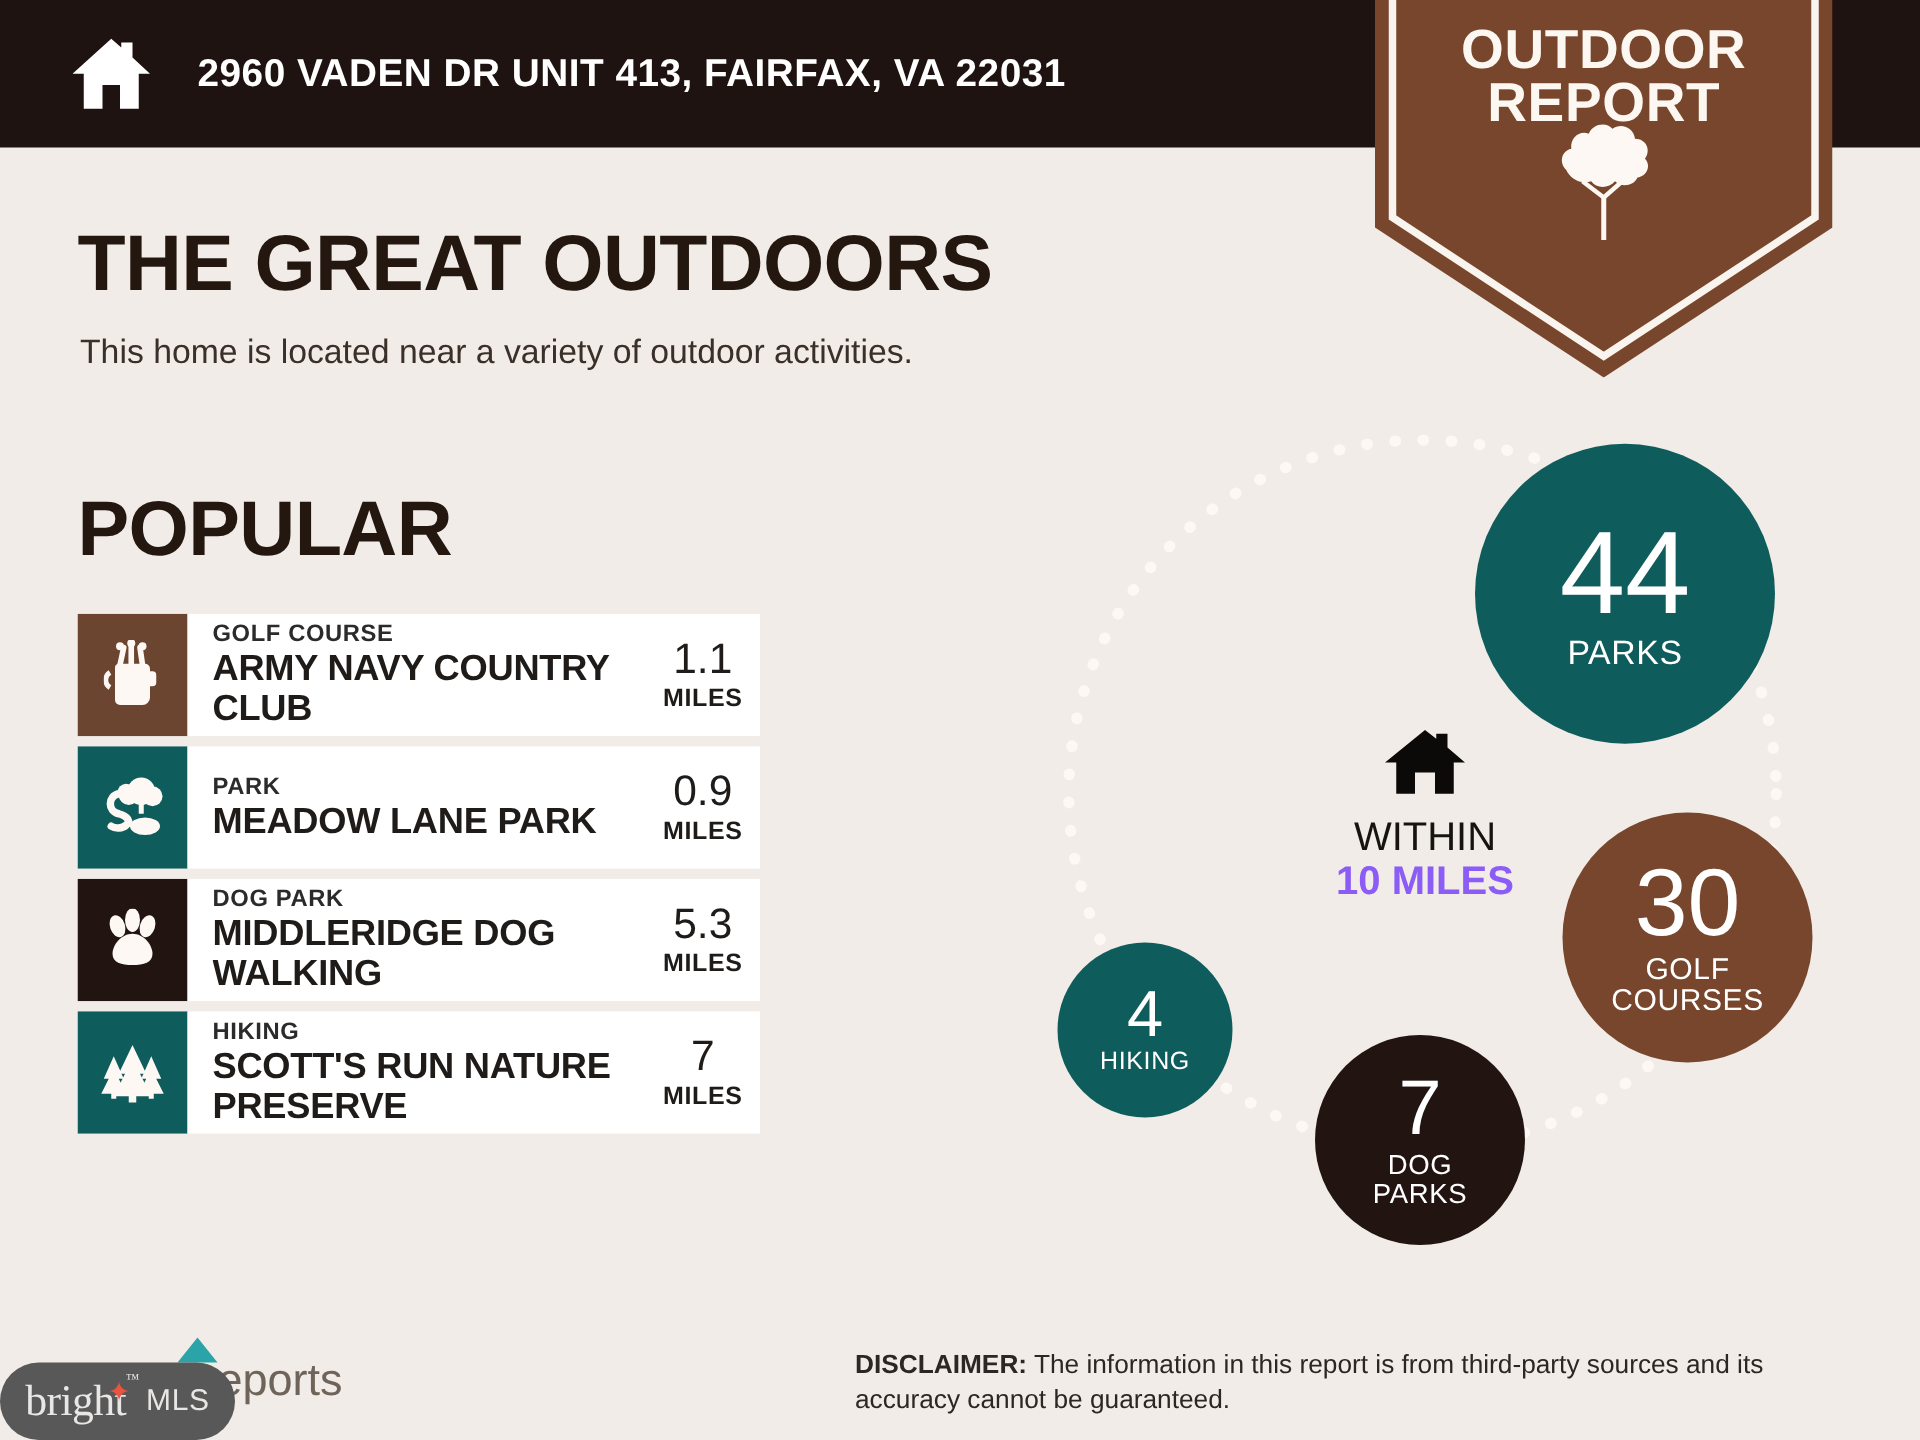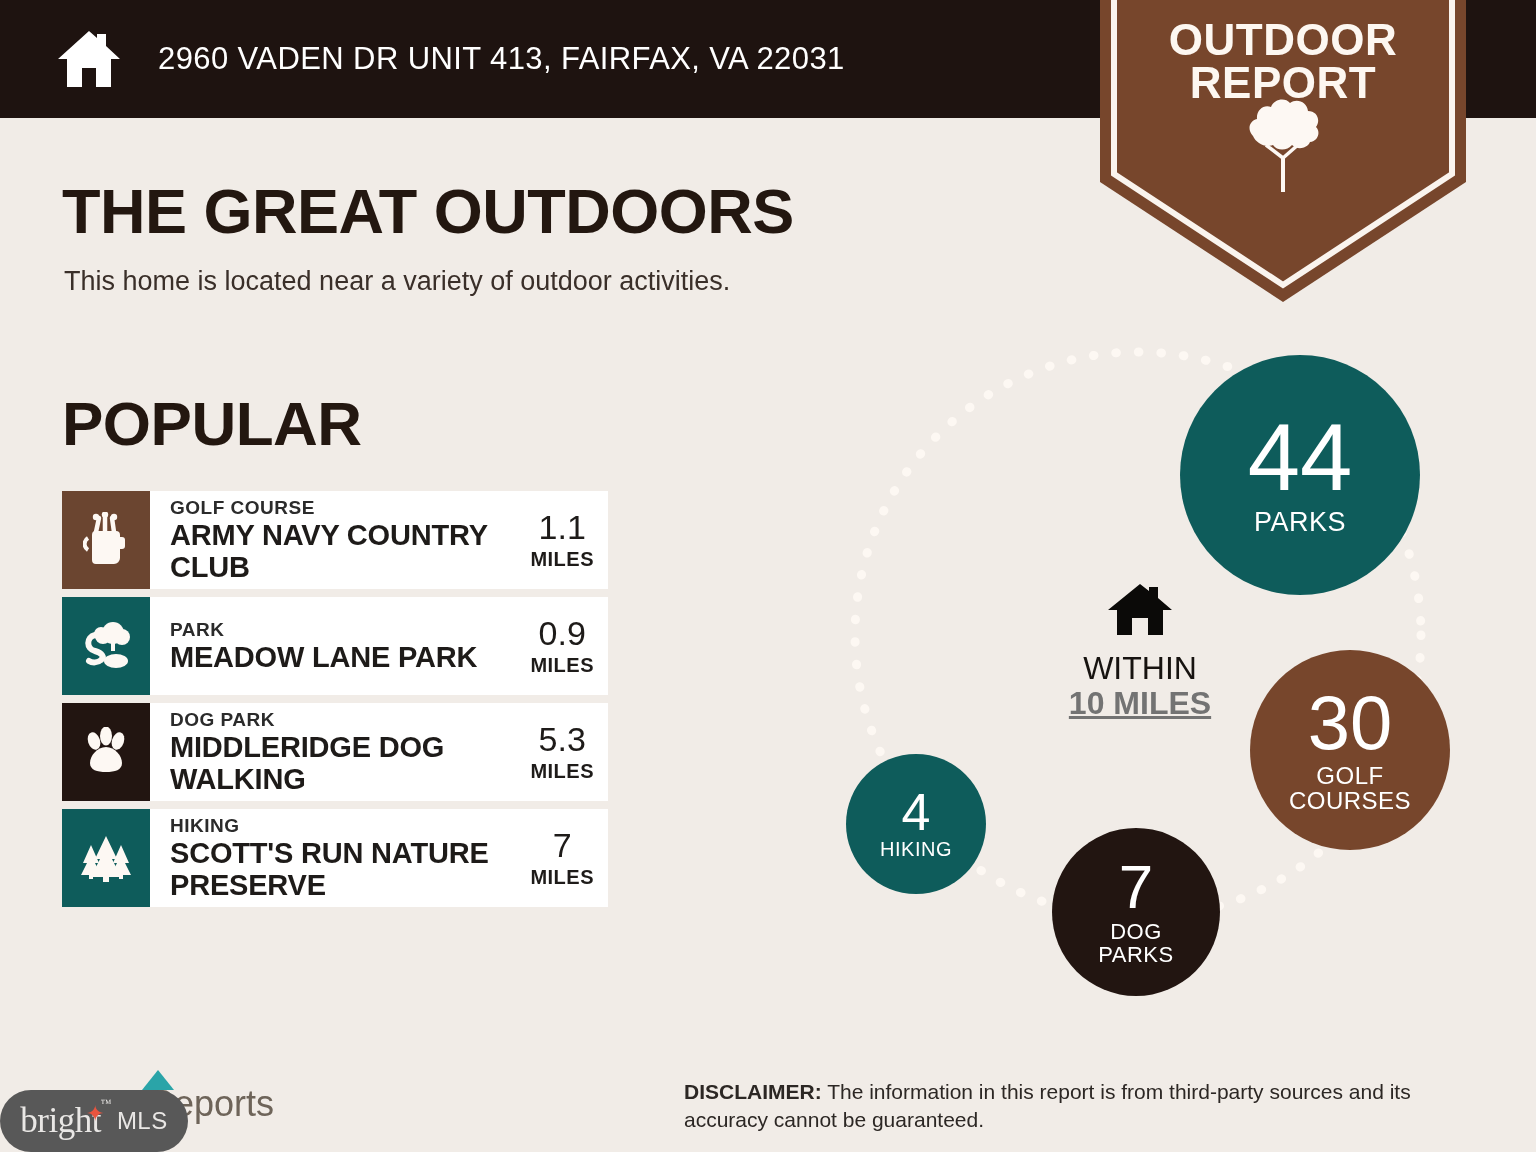--- a/index.html
+++ b/index.html
@@ -17,21 +17,21 @@
     position:absolute; left:0; top:0; width:1536px; height:118px;
     background:#1e1310;
     display:flex; align-items:center;
     z-index:5;
   }
   .header-home { margin-left:56px; width:66px; height:62px; flex:0 0 auto; }
   .header-addr {
     margin-left:36px;
     color:#ffffff;
     font-size:31px;
-    font-weight:normal;
+    font-weight:bold;
     letter-spacing:0.4px;
     white-space:nowrap;
   }
 
   
   .badge {
     position:absolute; left:1100px; top:0; width:366px; height:302px;
     z-index:9;
   }
   .badge svg { display:block; }
@@ -117,21 +117,21 @@
   .b-dog .bub-num { font-size:62px; }
   .b-dog .bub-lab { font-size:22px; margin-top:3px; }
 
   .b-hike { left:56px; top:424px; width:140px; height:140px; background:#0e5c5b; }
   .b-hike .bub-num { font-size:52px; }
   .b-hike .bub-lab { font-size:20px; margin-top:2px; }
 
   .center { position:absolute; left:230px; top:250px; width:240px; text-align:center; }
   .center-home { display:block; margin:0 auto 10px; }
   .center-l1 { font-size:32px; color:#171310; font-weight:400; line-height:1.05; }
-  .center-l2 { font-size:32px; color:#737373; font-weight:bold; line-height:1.1;text-decoration:underline; }
+  .center-l2 { font-size:32px; color:#8b5cf6; font-weight:bold; line-height:1.1; }
 
   
   .foot-reports {
     position:absolute; left:148px; top:1083px;
     font-size:36px; color:#6e6459; font-weight:400;
   }
   .mls {
     position:absolute; left:0px; top:1090px; width:188px; height:62px;
     background:#585858;
     display:flex; align-items:center; justify-content:center;

